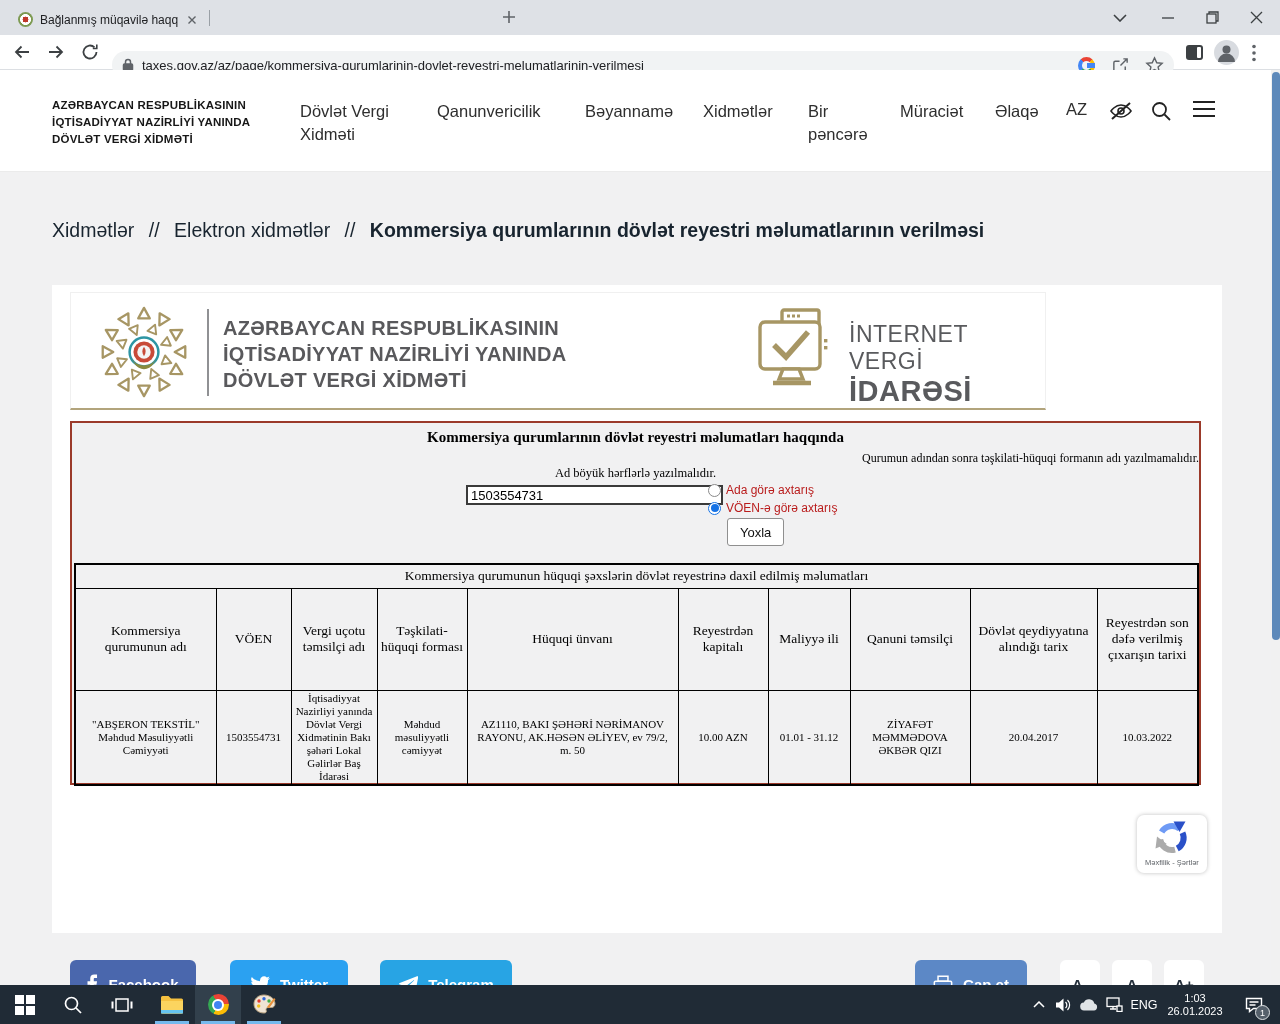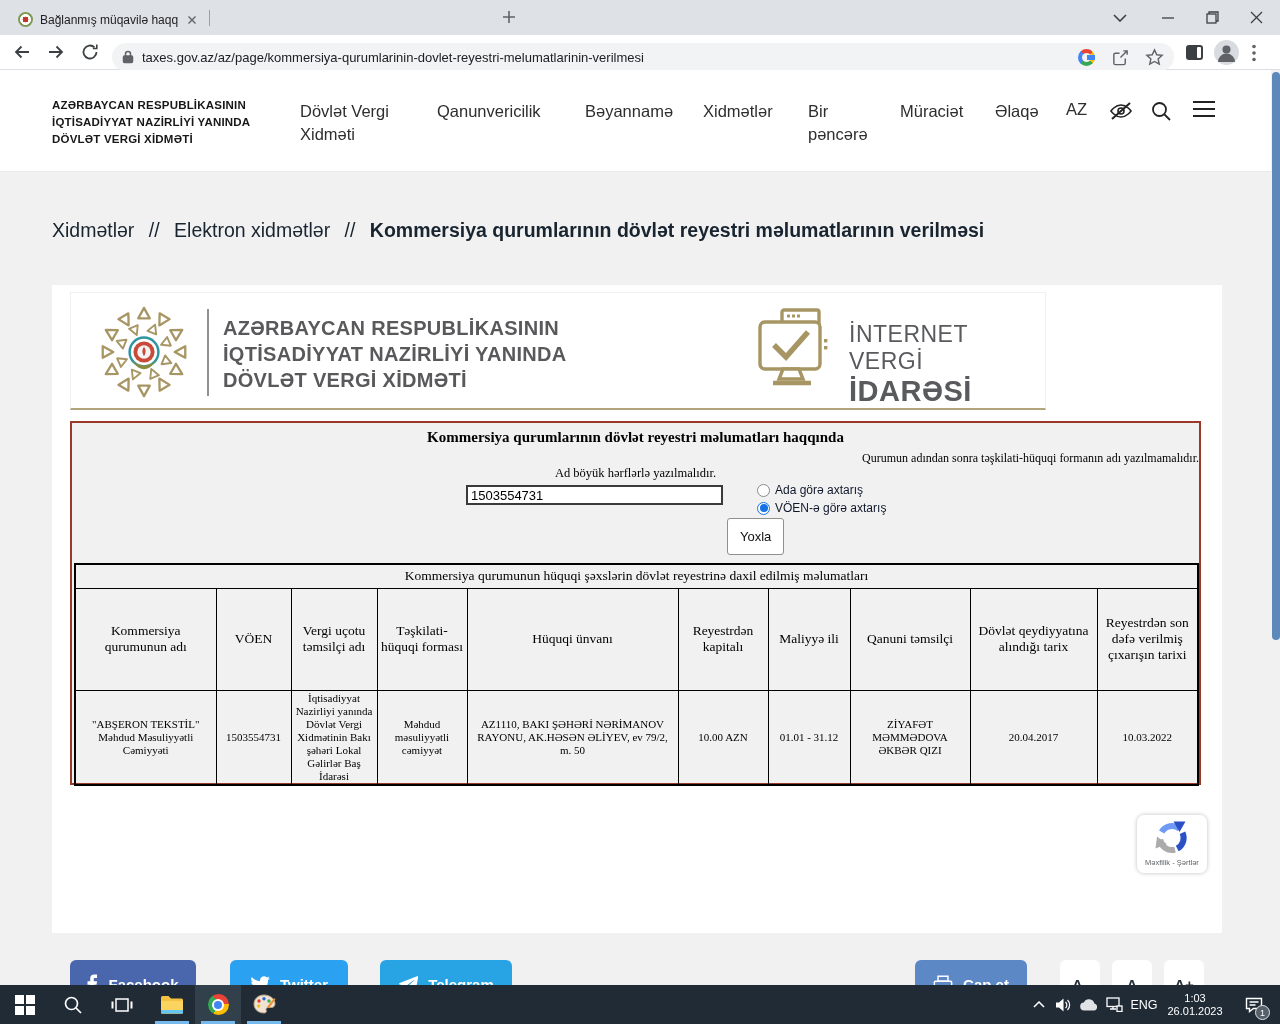--- a/index.html
+++ b/index.html
@@ -17,21 +17,21 @@
   .tab-title{flex:1;white-space:nowrap;overflow:hidden;color:#202124}
   .tab-x{flex:0 0 16px;margin-left:6px}
   .newtab{position:absolute;left:500px;top:8px}
   .tabdivider{position:absolute;left:209px;top:10px;width:1px;height:16px;background:#9aa0a6}
   .winctl{position:absolute;top:0;height:35px;width:44px;display:flex;align-items:center;justify-content:center}
   #tab-chevron{left:1098px}#win-min{left:1146px}#win-restore{left:1190px}#win-close{left:1234px}
 
   #toolbar{position:absolute;left:0;top:35px;width:1280px;height:35px;background:#fff;border-bottom:1px solid #dcdfe3}
   .tb-ico{position:absolute;top:7px}
   #btn-back{left:12px}#btn-fwd{left:46px}#btn-reload{left:80px}
-  #urlbar{position:absolute;left:112px;top:8px;width:1062px;height:28px;border-radius:14px;background:#f1f3f4;display:flex;align-items:center;padding:0 10px}
+  #urlbar{position:absolute;left:112px;top:16px;width:1062px;height:28px;border-radius:14px;background:#f1f3f4;display:flex;align-items:center;padding:0 10px}
   #url-text{font-size:13px;color:#202124;flex:1;margin-left:8px;white-space:nowrap;overflow:hidden}
   .g-icon{width:17px;height:17px;border-radius:50%;position:relative;flex:0 0 17px;margin-right:16px;
     background:conic-gradient(from -45deg,#ea4335 0 25%,#fbbc05 25% 50%,#34a853 50% 75%,#4285f4 75% 100%)}
   .g-icon::before{content:"";position:absolute;inset:4px;background:#f1f3f4;border-radius:50%}
   .g-icon::after{content:"";position:absolute;right:0;top:6px;width:8px;height:5px;background:#4285f4}
   #side-panel-icon{position:absolute;left:1186px;top:10px;width:17px;height:15px;border-radius:3px;background:#3c4043}
   #side-panel-icon::after{content:"";position:absolute;right:2px;top:2px;width:4px;height:11px;background:#fff;border-radius:1px}
   #avatar{position:absolute;left:1214px;top:5px;width:25px;height:25px;border-radius:50%;background:#d8dbe0;overflow:hidden}
   #kebab{position:absolute;left:1252px;top:9px}
 
@@ -61,26 +61,26 @@
   #service .l1{font-size:23px;font-weight:400;letter-spacing:.5px}
   #service .l2{font-size:29px;font-weight:600;letter-spacing:.5px}
 
   
   #frame{position:absolute;left:18px;top:136px;width:1131px;height:364px;border:2px solid #9b3a2a;background:#f1f1f2}
   .serif{font-family:"Liberation Serif",serif}
   #f-title{position:absolute;top:6px;width:100%;text-align:center;font-weight:700;font-size:15px}
   #f-note1{position:absolute;top:28px;width:100%;text-align:right;font-size:12px}
   #f-note2{position:absolute;top:43px;width:100%;text-align:center;font-size:12.5px}
   #voen-input{position:absolute;left:394px;top:62px;width:257px;height:20px;border:2px solid #3a3a3a;background:#fff;font:13px "Liberation Sans",sans-serif;padding:0 3px}
-  .radio-row{position:absolute;left:685px;display:flex;align-items:center;font-size:12px;color:#0f172a}
+  .radio-row{position:absolute;left:636px;display:flex;align-items:center;font-size:12px;color:#b91c1c}
   #radio-row-1{top:60px}#radio-row-2{top:78px}
   .radio{width:13px;height:13px;border-radius:50%;background:#fff;border:1px solid #8a8a8a;margin-right:5px;position:relative}
   .radio.checked{border-color:#1673e6}
   .radio.checked::after{content:"";position:absolute;inset:1.5px;border-radius:50%;background:#1673e6}
-  #yoxla{position:absolute;left:655px;top:95px;height:37px;padding:0 12px;background:#fff;border:1px solid #8f8f8f;border-radius:3px;font:13px "Liberation Sans",sans-serif;color:#111}
+  #yoxla{position:absolute;left:655px;top:95px;height:28px;padding:0 12px;background:#fff;border:1px solid #8f8f8f;border-radius:3px;font:13px "Liberation Sans",sans-serif;color:#111}
 
   #rtable{position:absolute;left:2px;top:140px;border-collapse:collapse;table-layout:fixed;width:1123px;height:220px;
     font-family:"Liberation Serif",serif;color:#000}
   #rtable td,#rtable th{border:1px solid #000;text-align:center;vertical-align:middle;padding:1px 3px;font-weight:400}
   #rtable{border:2px solid #000}
   #rtable .cap{height:24px;font-size:13.5px}
   #rtable th{height:102px;font-size:13.5px;line-height:16px}
   #rtable .data td{font-size:11px;line-height:13px;height:90px}
 
   

